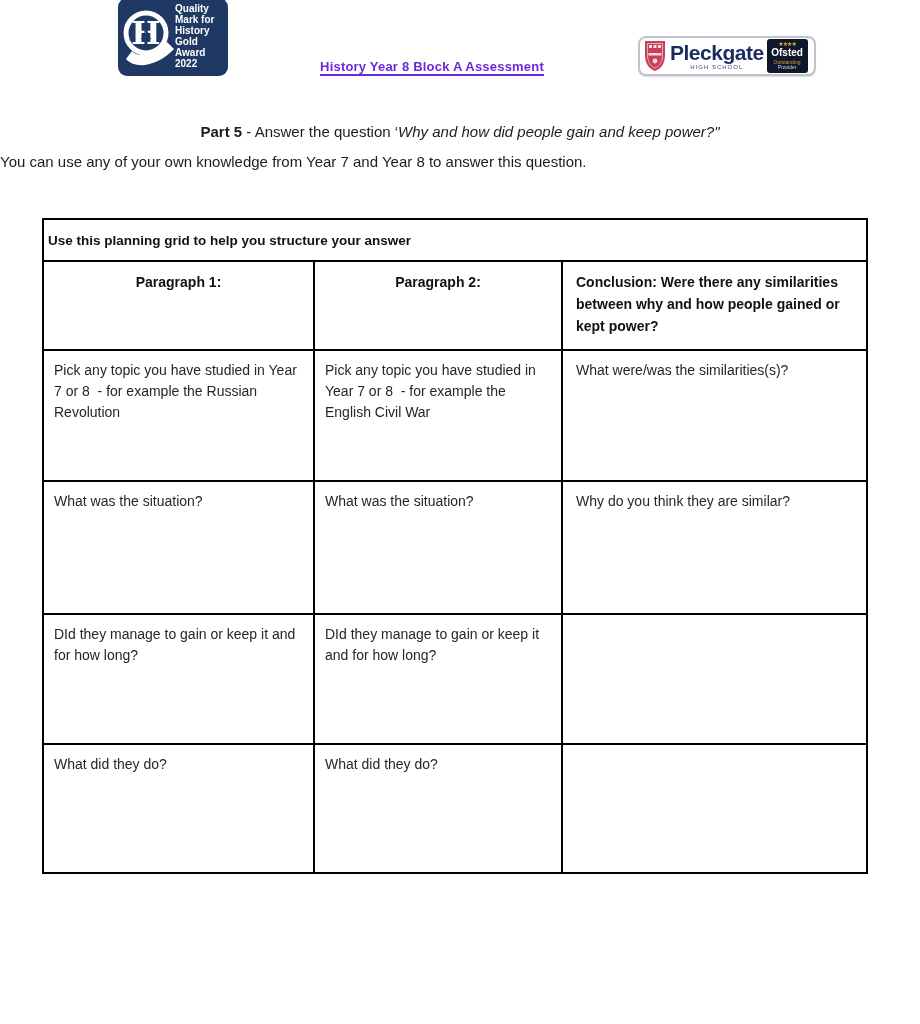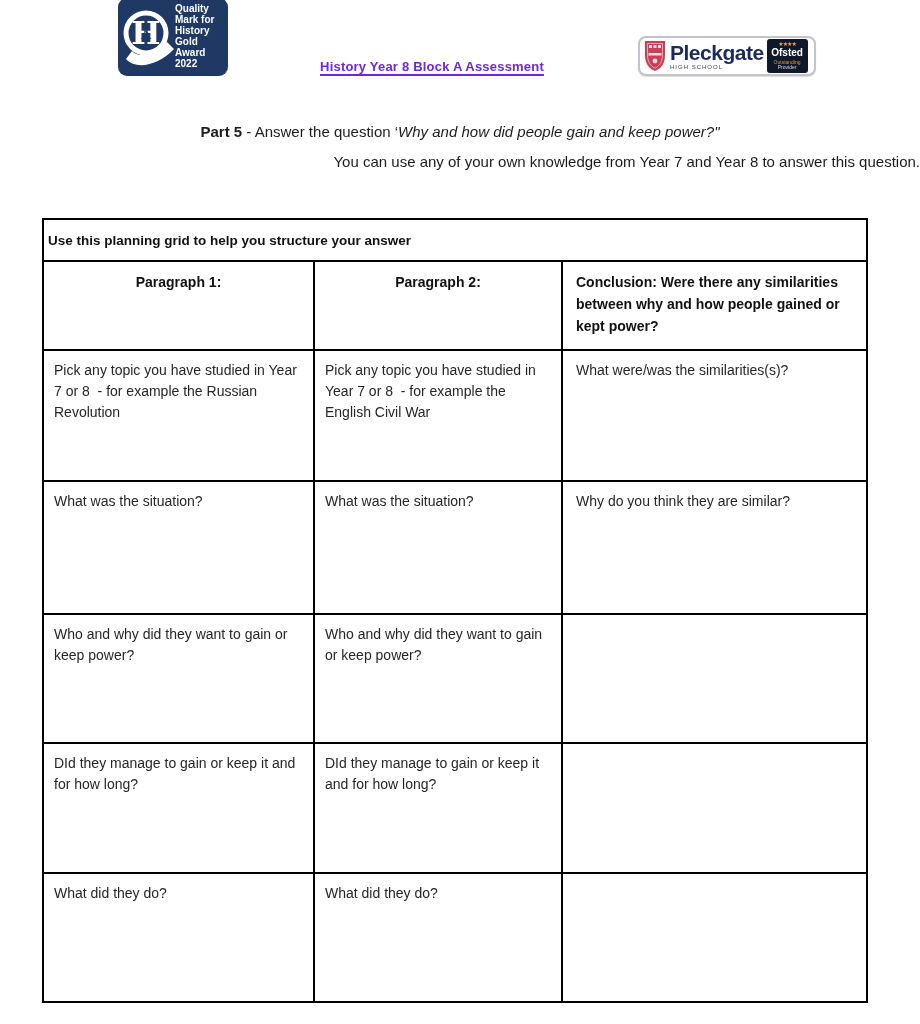--- a/index.html
+++ b/index.html
@@ -22,21 +22,21 @@
     letter-spacing:.2px; color:#6d28d9;
   }
 
   
   .pleckgate {
     position:absolute; left:638px; top:36px; width:178px; height:40px;
     background:#fff; border:2px solid #c2c3cd; border-radius:8px;
     display:flex; align-items:center; padding:1px 3px; gap:3px;
     box-shadow:0 1px 1px rgba(0,0,0,.15);
   }
-  .pleckgate .wordmark-wrap { display:flex; flex-direction:column; align-items:flex-start; }
+  .pleckgate .wordmark-wrap { display:flex; flex-direction:column; align-items:center; }
   .pleckgate .wordmark {
     font-size:21px; font-weight:bold; color:#1b2a5e; line-height:20px; letter-spacing:-.5px;
   }
   .pleckgate .subtitle {
     font-size:6px; letter-spacing:1px; color:#3c4577; line-height:6px; margin-top:1px;
   }
   .ofsted {
     width:41px; height:34px; background:#0f172a; border-radius:3px;
     display:flex; flex-direction:column; align-items:center; justify-content:center;
     line-height:1; flex:none;
@@ -48,21 +48,21 @@
 
   
   .part-line {
     position:absolute; top:112px; left:0; width:920px;
     text-align:center; font-size:15px; color:#1c1c1c;margin-top:11px;
   }
   .part-line .b { font-weight:bold; }
   .part-line .i { font-style:italic; }
   .knowledge-line {
     position:absolute; top:153px; left:0; width:920px;
-    text-align:right; font-size:15px; color:#1c1c1c;
+    text-align:left; font-size:15px; color:#1c1c1c;
   }
 
   
   table.grid {
     position:absolute; left:42px; top:218px; width:824px;
     border-collapse:collapse; table-layout:fixed;
   }
   .grid td {
     border:2px solid #000;
     font-size:14px; line-height:21px; color:#262626;
@@ -145,25 +145,20 @@
   <tr style="height:131px">
     <td>Pick any topic you have studied in Year 7 or 8  - for example the Russian Revolution</td>
     <td>Pick any topic you have studied in Year 7 or 8  - for example the English Civil War</td>
     <td class="c3">What were/was the similarities(s)?</td>
   </tr>
   <tr style="height:133px">
     <td>What was the situation?</td>
     <td>What was the situation?</td>
     <td class="c3">Why do you think they are similar?</td>
   </tr>
-  <tr style="height:129px">
-    <td>Who and why did they want to gain or keep power?</td>
-    <td>Who and why did they want to gain or keep power?</td>
-    <td class="c3"></td>
-  </tr>
   <tr style="height:130px">
     <td>DId they manage to gain or keep it and for how long?</td>
     <td>DId they manage to gain or keep it and for how long?</td>
     <td class="c3"></td>
   </tr>
   <tr style="height:129px">
     <td>What did they do?</td>
     <td>What did they do?</td>
     <td class="c3"></td>
   </tr>

